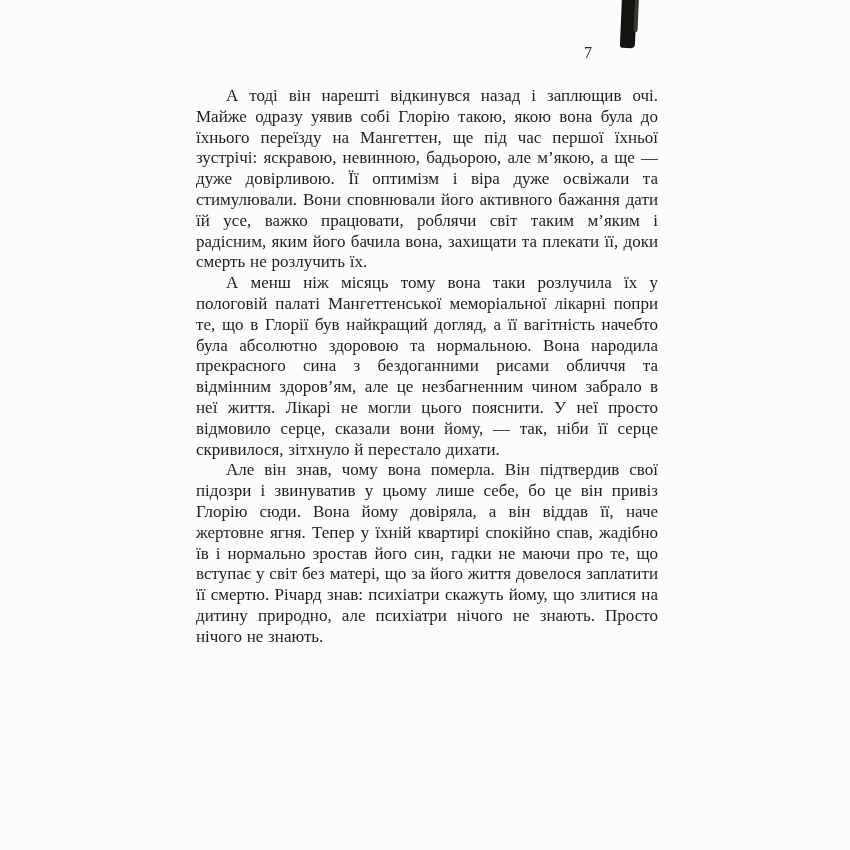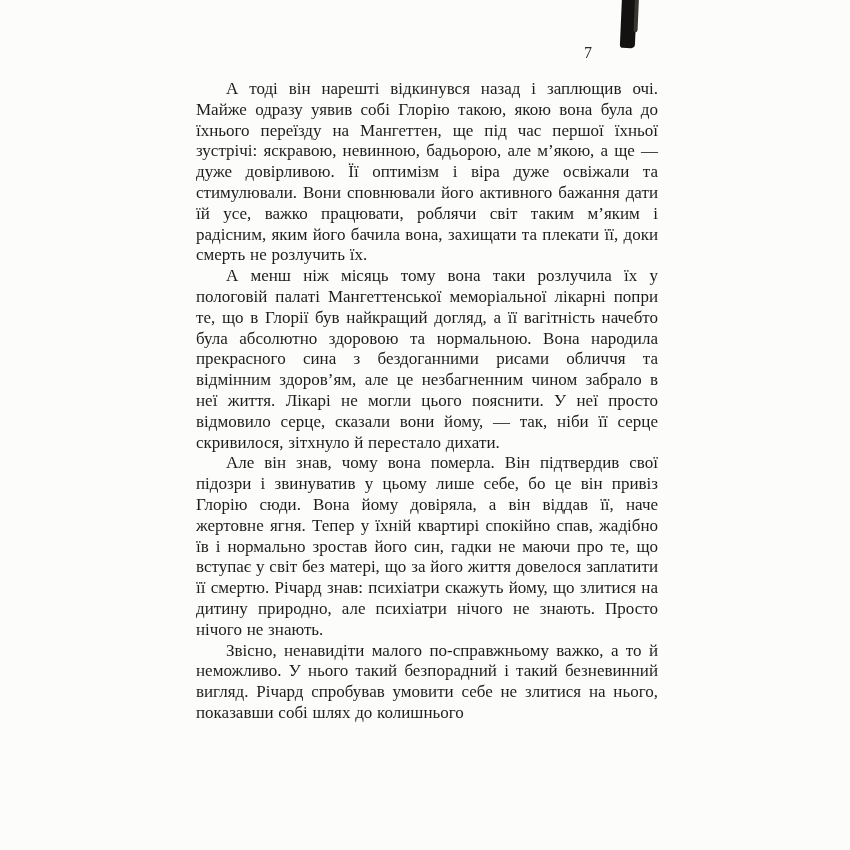--- a/index.html
+++ b/index.html
@@ -45,21 +45,21 @@
     position: absolute;
     left: 584px;
     top: 44px;
     font-size: 16px;
     letter-spacing: 0.5px;
     color: #2a2a2a;
   }
   .text-block {
     position: absolute;
     left: 196px;
-    top: 79px;
+    top: 86px;
     width: 462px;
     font-family: Liberation Serif, serif;
   }
   .text-block p {
     margin: 0;
     padding: 0;
     font-size: 17px;
     line-height: 20.8px;
     text-align: justify;
     text-indent: 30px;
@@ -73,16 +73,15 @@
 <div class="page">
 
   <div class="scan-mark"></div>
 
   <div class="page-number">7</div>
 
   <div class="text-block">
     <p>А тоді він нарешті відкинувся назад і заплющив очі. Майже одразу уявив собі Глорію такою, якою вона була до їхнього переїзду на Мангеттен, ще під час першої їхньої зустрічі: яскравою, невинною, бадьорою, але м’якою, а ще — дуже довірливою. Її оптимізм і віра дуже освіжали та стимулювали. Вони сповнювали його активного бажання дати їй усе, важко працювати, роблячи світ таким м’яким і радісним, яким його бачила вона, захищати та плекати її, доки смерть не розлучить їх.</p>
     <p>А менш ніж місяць тому вона таки розлучила їх у пологовій палаті Мангеттенської меморіальної лікарні попри те, що в Глорії був найкращий догляд, а її вагітність начебто була абсолютно здоровою та нормальною. Вона народила прекрасного сина з бездоганними рисами обличчя та відмінним здоров’ям, але це незбагненним чином забрало в неї життя. Лікарі не могли цього пояснити. У неї просто відмовило серце, сказали вони йому, — так, ніби її серце скривилося, зітхнуло й перестало дихати.</p>
     <p>Але він знав, чому вона померла. Він підтвердив свої підозри і звинуватив у цьому лише себе, бо це він привіз Глорію сюди. Вона йому довіряла, а він віддав її, наче жертовне ягня. Тепер у їхній квартирі спокійно спав, жадібно їв і нормально зростав його син, гадки не маючи про те, що вступає у світ без матері, що за його життя довелося заплатити її смертю. Річард знав: психіатри скажуть йому, що злитися на дитину природно, але психіатри нічого не знають. Просто нічого не знають.</p>
-    <p>Звісно, ненавидіти малого по-справжньому важко, а то й неможливо. У нього такий безпорадний і такий безневинний вигляд. Річард спробував умовити себе не злитися на нього, показавши собі шлях до колишнього</p>
   </div>
 
 </div>
 
 </body></html>

